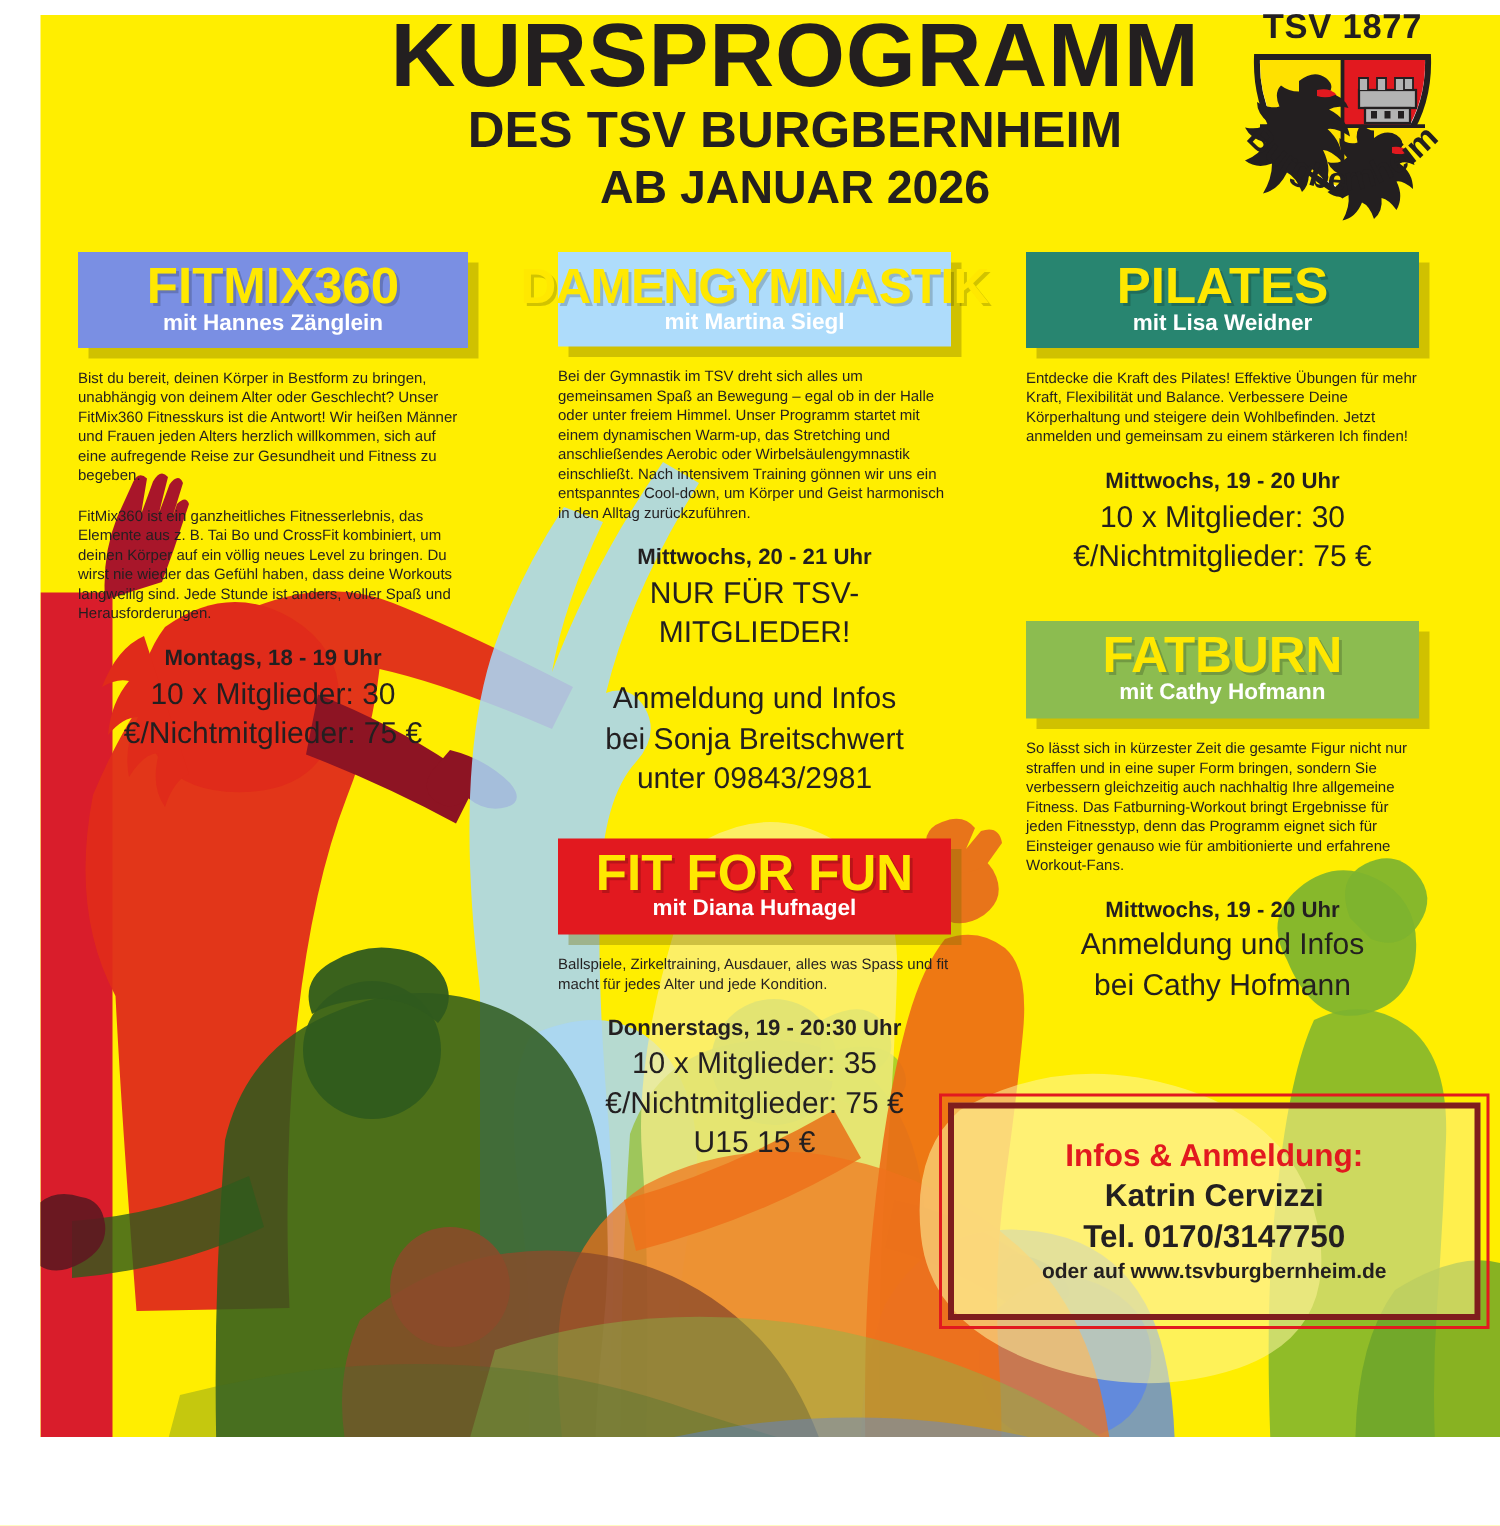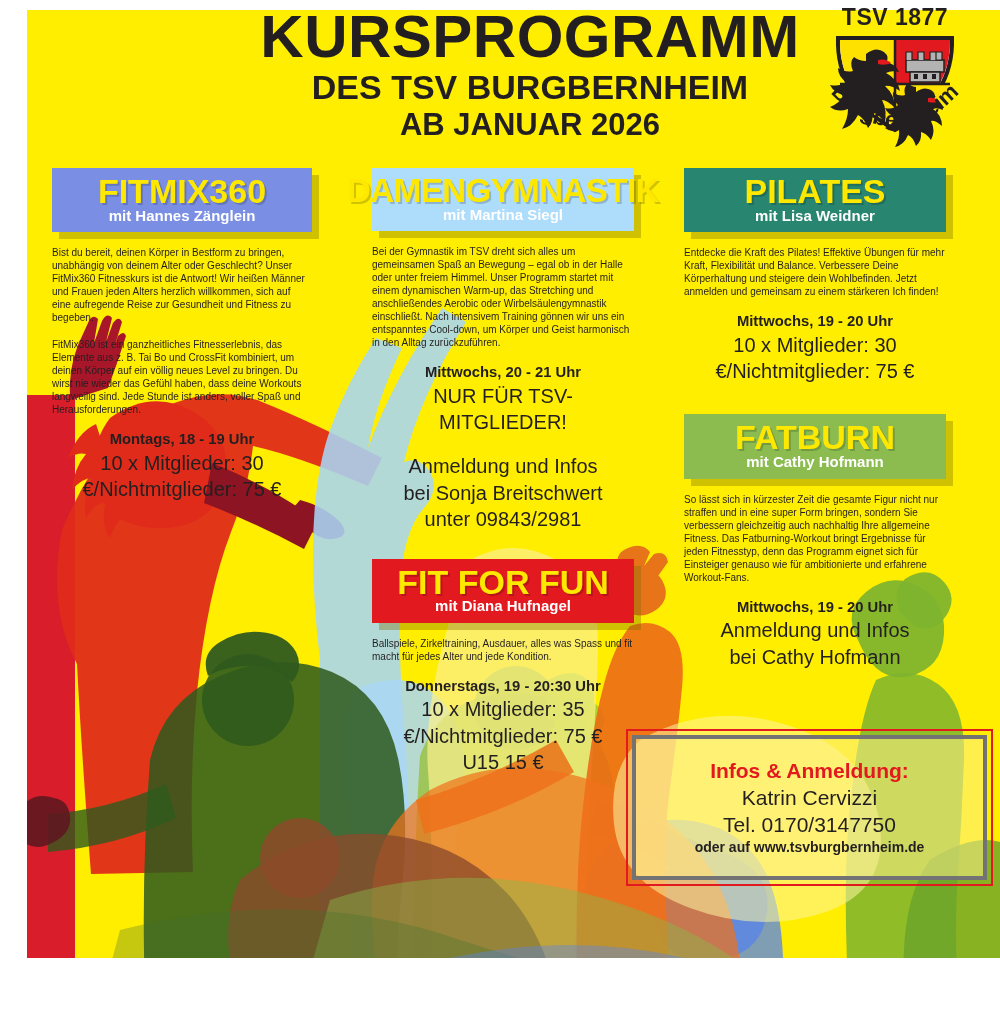--- a/index.html
+++ b/index.html
@@ -40,25 +40,25 @@
   .banner.red .bt{color:#ffe800;}
 
   .body-txt{font-size:10px;line-height:1.30;color:#231f20;text-align:left;}
   .body-txt p{margin:0 0 14px 0;}
   .sched{text-align:center;margin-top:6px;}
   .sched .s1{font-size:14.8px;font-weight:bold;color:#231f20;line-height:1.32;}
   .sched .s2{font-size:20px;color:#231f20;line-height:1.32;}
 
   
   #contact{position:absolute;left:632px;top:735px;width:355px;height:145px;
-           border:4px solid #737373;outline:2px solid #e2191f;outline-offset:4px;
+           border:4px solid #7f1d1d;outline:2px solid #e2191f;outline-offset:4px;
            background:rgba(255,240,140,.55);box-sizing:border-box;
            display:flex;flex-direction:column;align-items:center;justify-content:center;}
   #contact .c0{font-size:21px;font-weight:bold;color:#e2191f;line-height:1.28;}
-  #contact .c1{font-size:21px;font-weight:normal;color:#231f20;line-height:1.28;}
+  #contact .c1{font-size:21px;font-weight:bold;color:#231f20;line-height:1.28;}
   #contact .c3{font-size:14px;font-weight:bold;color:#231f20;line-height:1.28;}
 </style>
 </head>
 <body>
 
 <div id="poster">
 
   <div id="yellowbg"></div>
 
   <svg id="silhouettes" viewBox="0 0 1000 1017" preserveAspectRatio="none">

